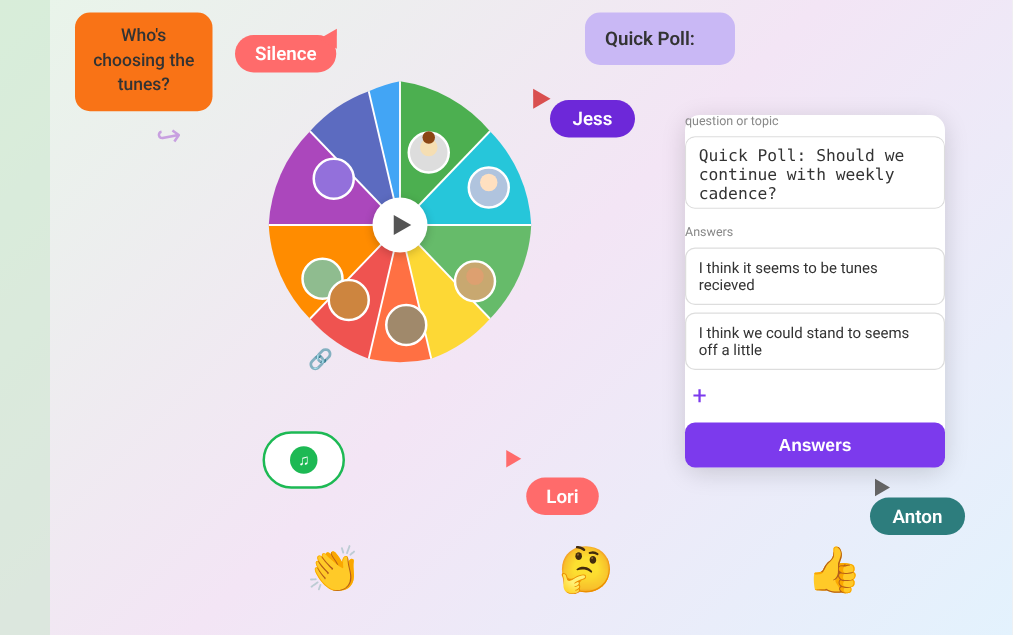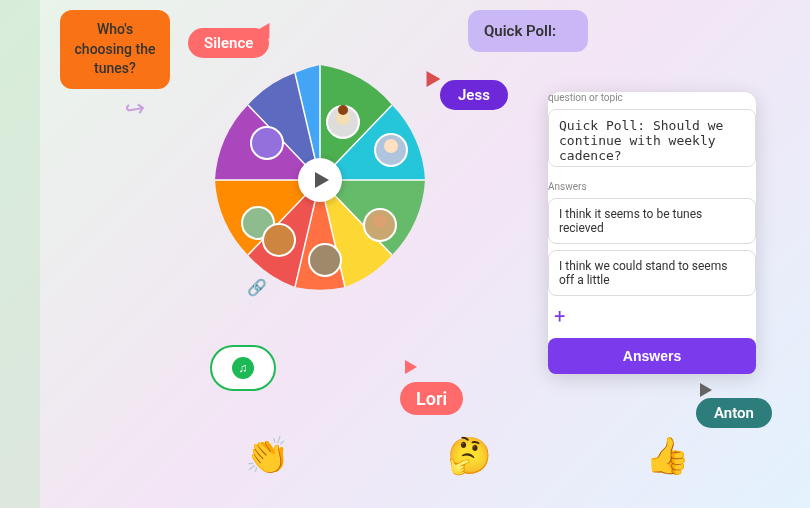--- a/index.html
+++ b/index.html
@@ -190,26 +190,26 @@
       height: 0;
       border-top: 7px solid transparent;
       border-bottom: 7px solid transparent;
       border-left: 12px solid #ff6b6b;
     }
 
     
     .lori-label {
       position: absolute;
       top: 382px;
-      left: 400px;
+      left: 421px;
       background: #ff6b6b;
       color: white;
       border-radius: 20px;
       padding: 6px 16px;
-      font-size: 18px;
+      font-size: 15px;
       font-weight: 600;
     }
 
     
     .anton-label {
       position: absolute;
       top: 398px;
       left: 696px;
       background: #2d7d7d;
       color: white;

